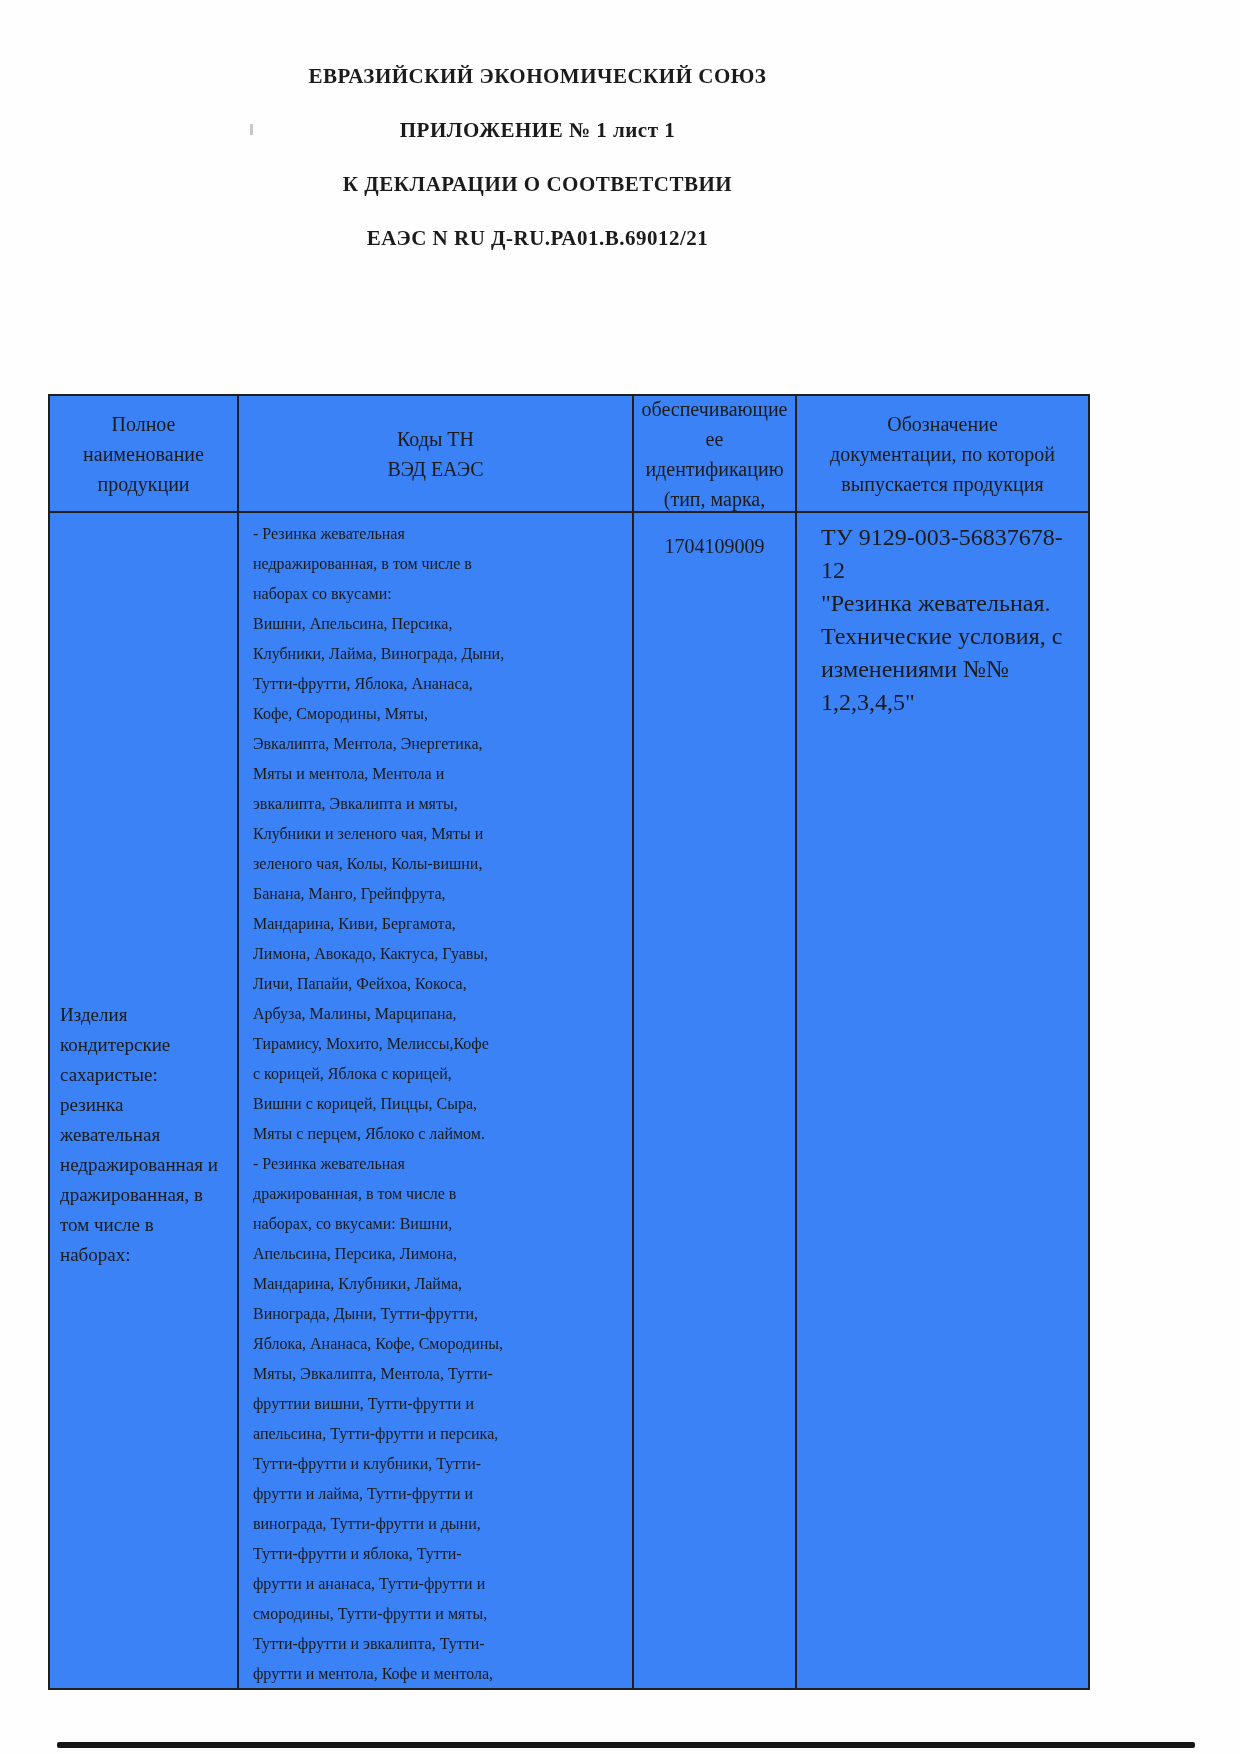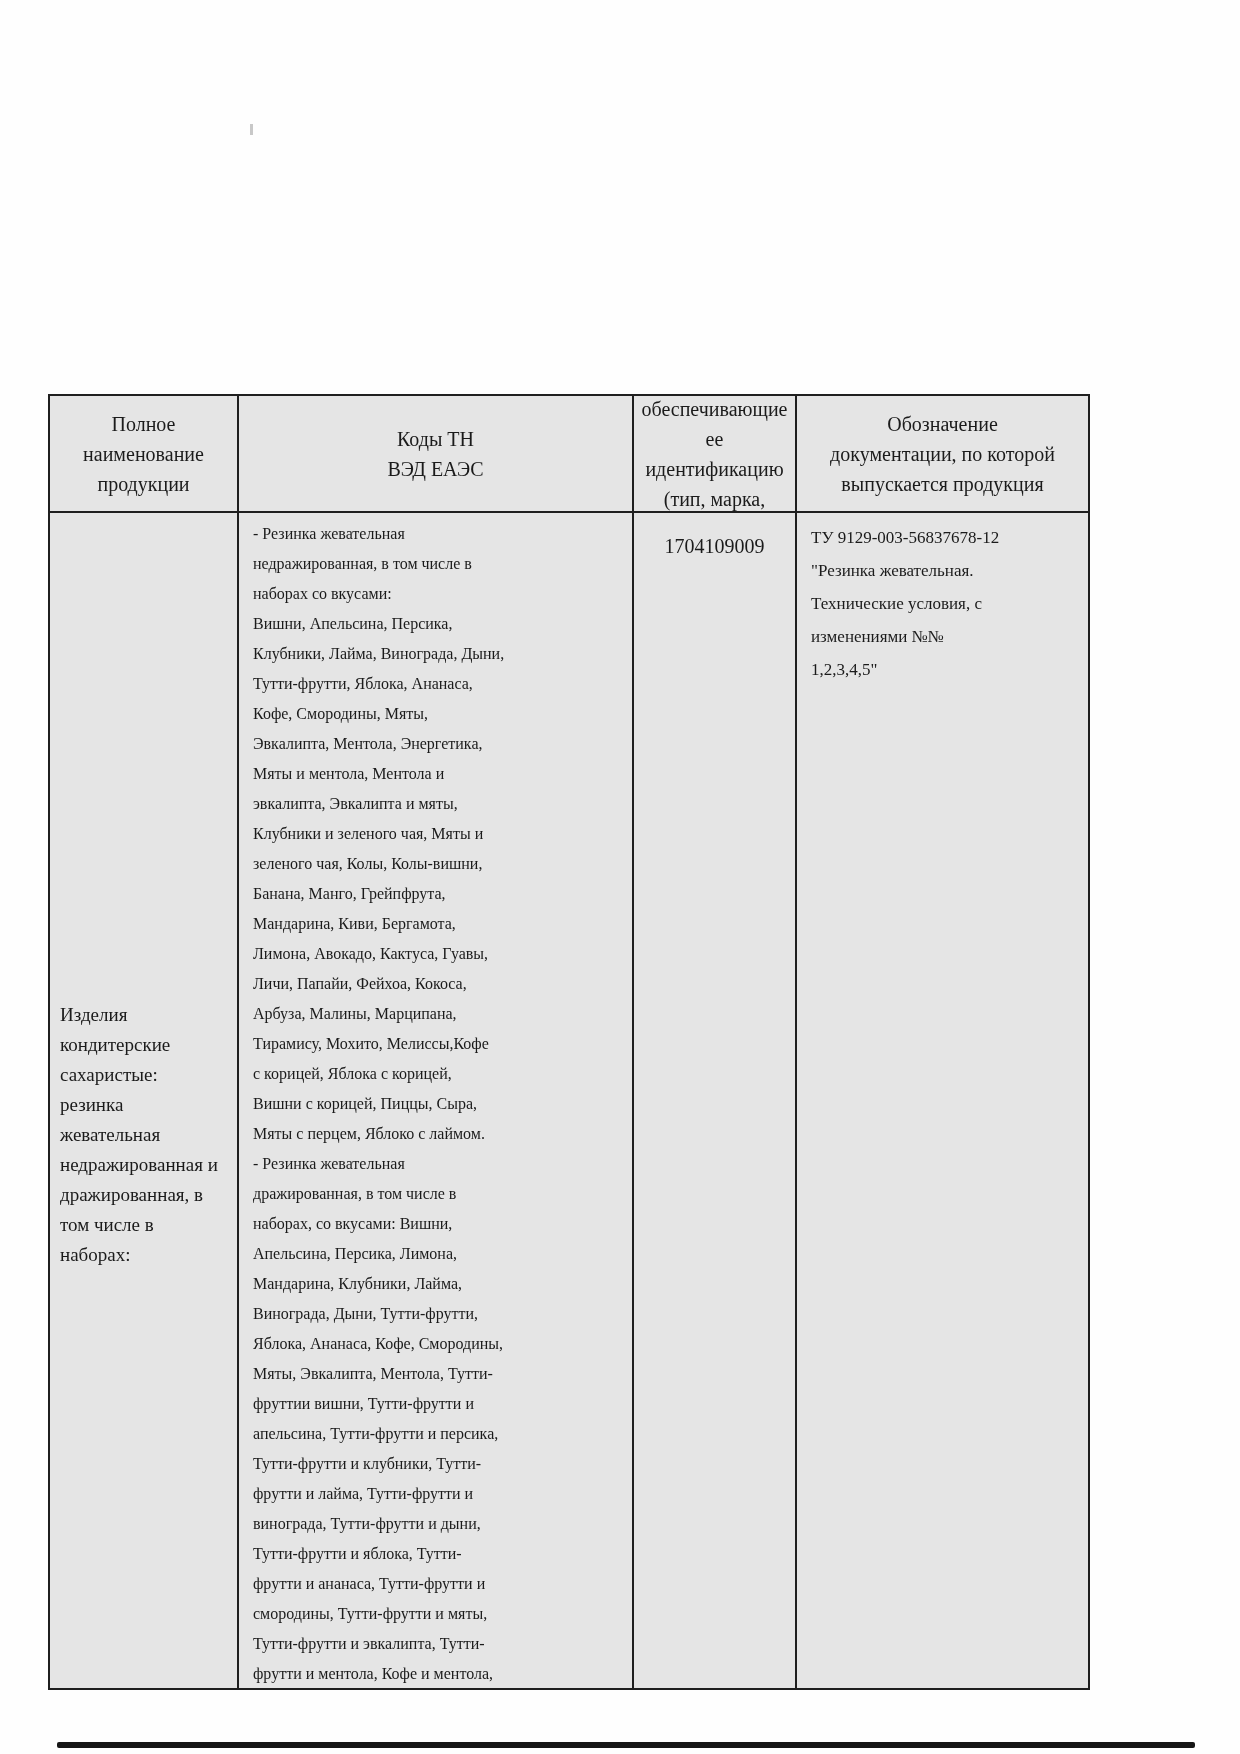--- a/index.html
+++ b/index.html
@@ -30,21 +30,21 @@
     position: absolute;
     left: 48px;
     top: 394px;
     width: 1042px;
     height: 1296px;
     border: 2px solid #1f1f1f;
     box-sizing: border-box;
     display: grid;
     grid-template-columns: 189px 395px 163px 1fr;
     grid-template-rows: 117px 1fr;
-    background: #e5e5e5;
+    background: #3b82f6;
   }
   .cell {
     box-sizing: border-box;
     border-right: 2px solid #1f1f1f;
     overflow: hidden;
   }
   .cell.last-col { border-right: none; }
   .cell.hdr {
     border-bottom: 2px solid #1f1f1f;
     display: flex;
@@ -68,22 +68,22 @@
     line-height: 30px;
     white-space: pre-line;
   }
   .cell-code {
     padding-top: 22px;
     text-align: center;
     font-size: 20px;
     white-space: pre-line;
   }
   .cell-doc {
-    padding: 8px 8px 0 14px;
-    font-size: 17px;
+    padding: 8px 8px 0 24px;
+    font-size: 24px;
     line-height: 33px;
     white-space: pre-line;
   }
   .scan-bottom-bar {
     position: absolute;
     left: 57px;
     top: 1742px;
     width: 1138px;
     height: 6px;
     background: #161616;
@@ -97,20 +97,26 @@
     height: 11px;
     background: #9a9a9a;
     opacity: 0.55;
   }
 </style>
 </head>
 <body>
 
 <div class="page">
 
+  <div class="header-block">
+    <div class="header-line">ЕВРАЗИЙСКИЙ ЭКОНОМИЧЕСКИЙ СОЮЗ</div>
+    <div class="header-line">ПРИЛОЖЕНИЕ № 1 лист 1</div>
+    <div class="header-line">К ДЕКЛАРАЦИИ О СООТВЕТСТВИИ</div>
+    <div class="header-line">ЕАЭС N RU Д-RU.РА01.В.69012/21</div>
+  </div>
 
   <div class="doc-table">
     <div class="cell hdr">Полное
 наименование
 продукции</div>
     <div class="cell hdr">Коды ТН
 ВЭД ЕАЭС</div>
     <div class="cell hdr">Сведения о продукции,
 обеспечивающие ее идентификацию
 (тип, марка, модель, артикул и др.)</div>

